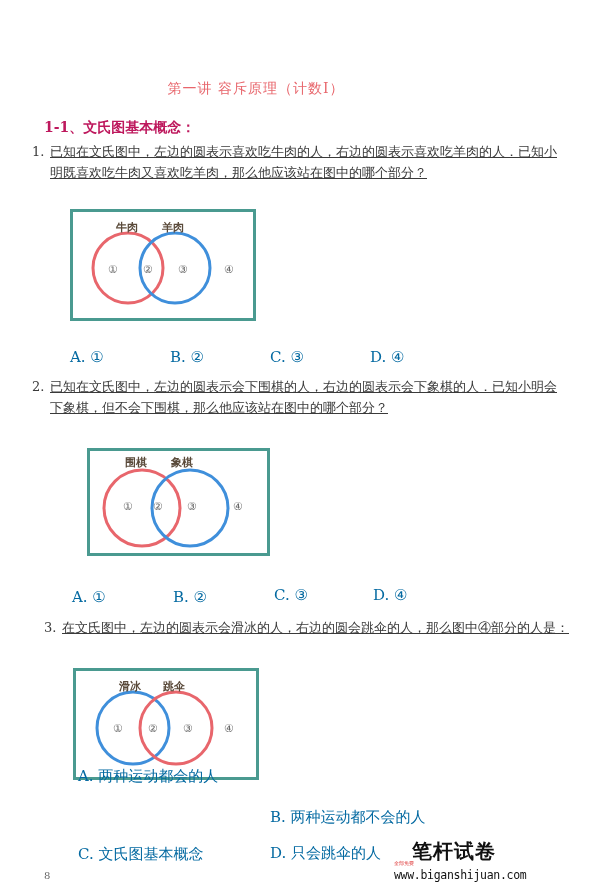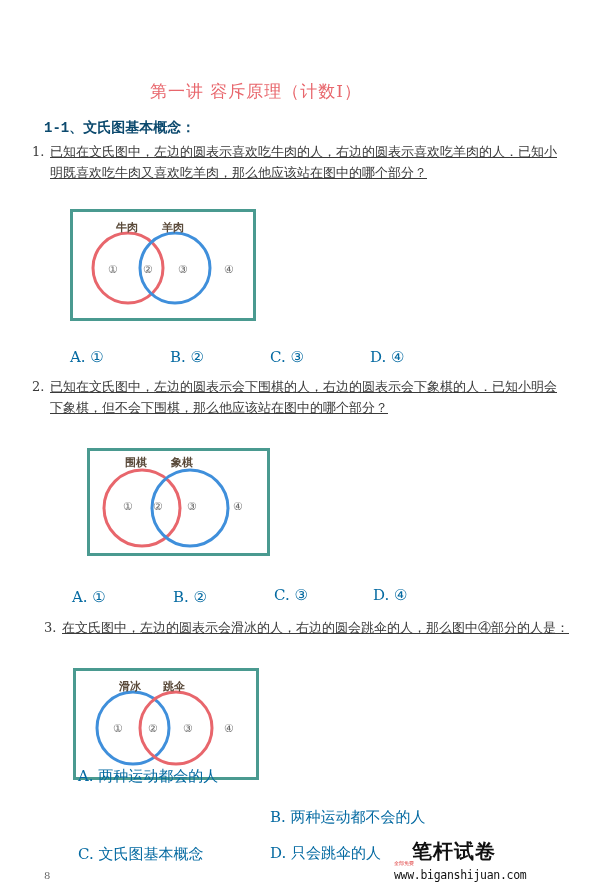--- a/index.html
+++ b/index.html
@@ -3,24 +3,24 @@
 <meta charset="utf-8">
 <style>
   html, body { margin: 0; padding: 0; }
   body {
     width: 608px; height: 892px; background: #ffffff; position: relative; overflow: hidden;
     font-family: "DejaVu Serif", "Liberation Serif", serif; color: #3a3a3a;
   }
   .abs { position: absolute; }
   .title {
     left: 0; width: 512px; top: 80px; text-align: center;
-    font-size: 17px; color: #e8666c; letter-spacing: 1px;
+    font-size: 14px; color: #e8666c; letter-spacing: 1px;
   }
   .section {
-    left: 44px; top: 119px; font-size: 14px; font-weight: bold; color: #0c4a6e; font-family: Liberation Mono, monospace;
+    left: 44px; top: 119px; font-size: 14px; font-weight: bold; color: #be185d;
   }
   .q { font-size: 13px; line-height: 21px; color: #3a3a3a; }
   .q .num { position: absolute; left: 0; top: 0; }
   .q .body { margin-left: 18px; text-decoration: underline; }
   .opt { font-size: 15px; color: #0369a1; }
   .venn { position: absolute; }
   .venn svg { display: block; }
   .venn-label { font-size: 11px; fill: #5a4a3a; font-weight: bold; }
   .venn-num { font-size: 11px; fill: #666; }
   .page-num { left: 44px; top: 870px; font-size: 10px; color: #666; }

